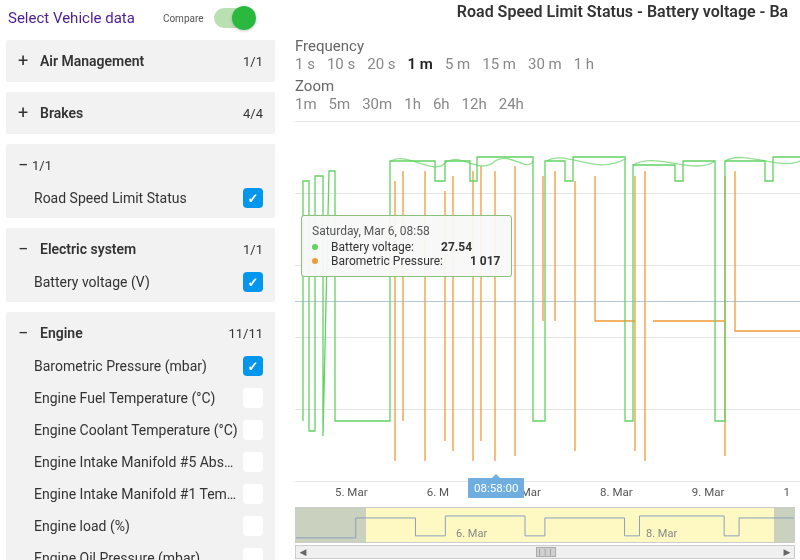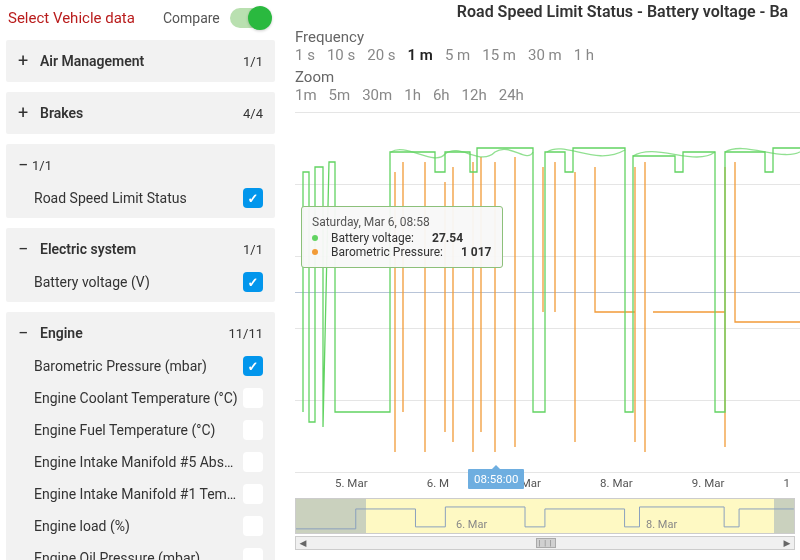--- a/index.html
+++ b/index.html
@@ -1,52 +1,52 @@
 <!DOCTYPE html>
 <html><head>
 <meta charset="utf-8">
 <style>
 * { box-sizing: border-box; margin: 0; padding: 0; }
 body { font-family: -apple-system, BlinkMacSystemFont, "Segoe UI", Roboto, Arial, sans-serif; font-size: 14px; color: #333; width: 800px; height: 560px; overflow: hidden; background: #fff; }
 .container { display: flex; height: 100%; }
 .sidebar { width: 285px; flex-shrink: 0; padding: 8px 10px 0 6px; overflow: hidden; }
 .sidebar-header { display: flex; align-items: center; margin-bottom: 12px; padding-left: 2px; }
-.sidebar-title { font-size: 15px; color: #b91c1c; font-weight: 400; }
+.sidebar-title { font-size: 15px; color: #4c1d95; font-weight: 400; }
 .compare-group { display: flex; align-items: center; margin-left: 28px; gap: 10px; }
-.compare-label { font-size: 14px; color: #555; }
+.compare-label { font-size: 10px; color: #555; }
 .toggle { width: 40px; height: 20px; background: #b9e0b0; border-radius: 10px; position: relative; cursor: pointer; }
 .toggle-knob { position: absolute; right: -2px; top: -2px; width: 24px; height: 24px; background: #2ab93f; border-radius: 50%; box-shadow: 0 1px 3px rgba(0,0,0,0.2); }
 .group { background: #f2f2f2; border-radius: 2px; margin-bottom: 10px; padding: 4px 0; }
 .group-header { display: flex; align-items: center; padding: 8px 12px; cursor: pointer; }
 .group-icon { width: 14px; font-size: 18px; font-weight: 400; color: #333; line-height: 1; }
 .group-name { flex: 1; font-weight: 600; color: #333; margin-left: 8px; font-size: 14px; }
 .group-count { color: #333; font-size: 13px; }
 .group-item { display: flex; align-items: center; padding: 6px 12px 6px 28px; }
 .group-item-label { flex: 1; font-size: 14px; color: #333; white-space: nowrap; overflow: hidden; text-overflow: ellipsis; }
 .checkbox { width: 20px; height: 20px; border-radius: 4px; background: #fff; flex-shrink: 0; margin-left: 4px; }
 .checkbox.checked { background: #0296ec; display: flex; align-items: center; justify-content: center; }
 .check-mark { color: #fff; font-size: 13px; font-weight: bold; }
 .main { flex: 1; padding: 2px 0 0 10px; overflow: hidden; position: relative; }
-.chart-title { text-align: center; font-size: 16px; font-weight: 600; color: #333; margin-bottom: 7px; white-space: nowrap; overflow: hidden; padding-left: 150px; }
+.chart-title { text-align: center; font-size: 16px; font-weight: 600; color: #333; margin-bottom: 16px; white-space: nowrap; overflow: hidden; padding-left: 150px; }
 .controls-row { display: flex; align-items: flex-start; margin-bottom: 4px; font-size: 15px; color: #555; flex-direction: column; }
 .controls-label { margin-right: 8px; color: #666; }
 .controls-opts { display: flex; gap: 12px; }
 .controls-opt { color: #888; cursor: pointer; white-space: nowrap; }
 .controls-opt.active { color: #222; font-weight: 600; }
 .chart-area { position: relative; height: 360px; margin-top: 8px; width: 508px; }
 .chart-grid { position: absolute; inset: 0; }
 .hline { position: absolute; left: 0; right: 0; border-top: 1px solid #e5e5e5; }
 .chart-canvas { position: absolute; inset: 0; }
 .tooltip { position: absolute; left: 6px; top: 94px; background: rgba(248,248,248,0.95); border: 1px solid #8cc07a; border-radius: 3px; padding: 8px 10px; font-size: 12px; z-index: 10; min-width: 180px; }
 .tooltip-hdr { font-weight: 400; color: #555; margin-bottom: 2px; }
 .tooltip-row { display: flex; align-items: center; gap: 13px; }
 .dot { width: 6px; height: 6px; border-radius: 50%; }
 .dot.g { background: #62d362; }
 .dot.o { background: #f29b38; }
-.tooltip-val { font-weight: 700; margin-left: 5px; }
+.tooltip-val { font-weight: 700; margin-left: 14px; }
 .x-axis { display: flex; justify-content: space-between; font-size: 11.5px; color: #555; padding: 4px 10px 0 40px; position: relative; }
 .x-highlight { position: absolute; left: 173px; top: -3px; background: #6eaee0; color: #fff; padding: 3px 6px; font-size: 11.5px; border-radius: 1px; }
 .x-highlight::before { content: ""; position: absolute; left: 50%; top: -4px; margin-left: -4px; border-left: 4px solid transparent; border-right: 4px solid transparent; border-bottom: 4px solid #6eaee0; }
 .navigator { margin-top: 8px; height: 36px; border: 1px solid #ccc; position: relative; background: #fef9c3; width: 500px; }
 .nav-mask { position: absolute; top: 0; bottom: 0; background: rgba(140,160,185,0.45); }
 .nav-label { position: absolute; bottom: 2px; font-size: 11px; color: #888; }
 .scrollbar { margin-top: 2px; height: 14px; border: 1px solid #ccc; background: #f0f0f0; width: 500px; display: flex; align-items: center; }
 .scroll-arrow { width: 14px; height: 12px; display: flex; align-items: center; justify-content: center; color: #666; font-size: 9px; cursor: pointer; }
 .scroll-track { flex: 1; position: relative; height: 100%; }
 .scroll-thumb { position: absolute; left: 48%; top: 1px; width: 20px; height: 10px; background: #d0d0d0; border: 1px solid #aaa; display:flex; align-items:center; justify-content:center; font-size:7px; color:#777; letter-spacing:1px;}
@@ -111,25 +111,25 @@
             <span class="group-name">Engine</span>
             <span class="group-count">11/11</span>
           </div>
           <div class="group-item">
             <span class="group-item-label">Barometric Pressure (mbar)</span>
             <div class="checkbox checked">
               <span class="check-mark">✓</span>
             </div>
           </div>
           <div class="group-item">
+            <span class="group-item-label">Engine Fuel Temperature (°C)</span>
+            <div class="checkbox"></div>
+          </div>
+          <div class="group-item">
             <span class="group-item-label">Engine Coolant Temperature (°C)</span>
-            <div class="checkbox"></div>
-          </div>
-          <div class="group-item">
-            <span class="group-item-label">Engine Fuel Temperature (°C)</span>
             <div class="checkbox"></div>
           </div>
           <div class="group-item">
             <span class="group-item-label">Engine Intake Manifold #5 Abs…</span>
             <div class="checkbox"></div>
           </div>
           <div class="group-item">
             <span class="group-item-label">Engine Intake Manifold #1 Tem…</span>
             <div class="checkbox"></div>
           </div>

